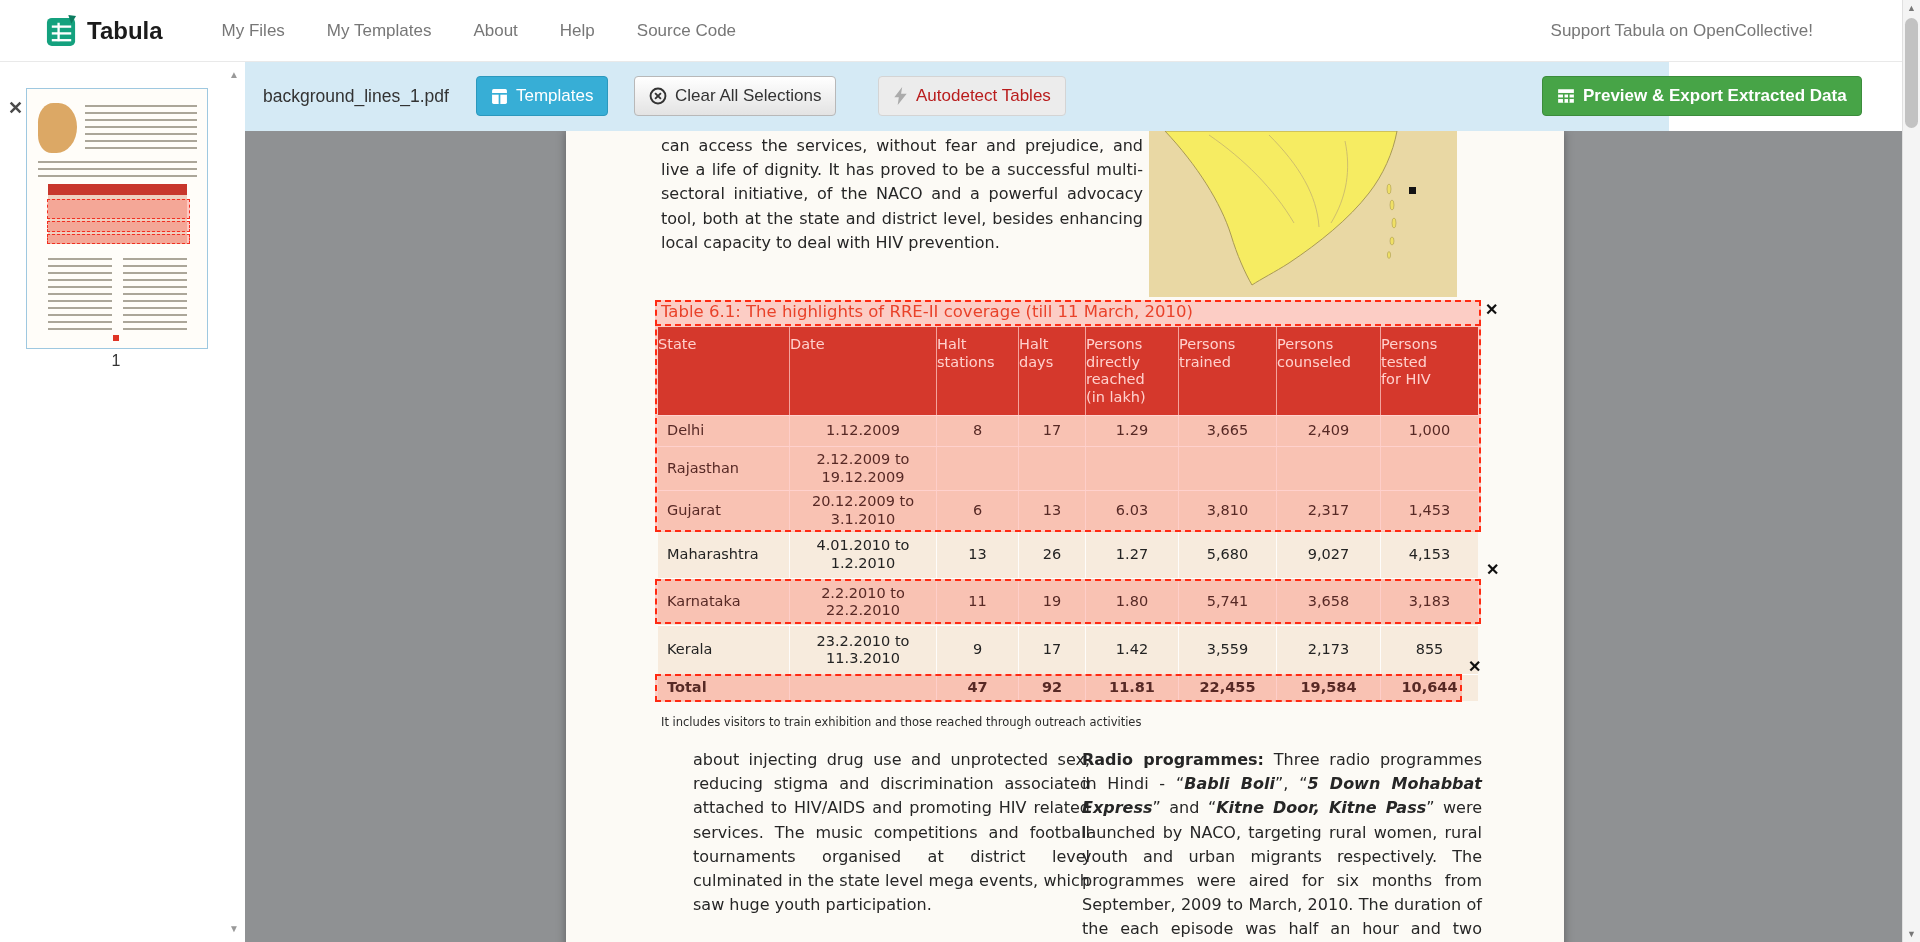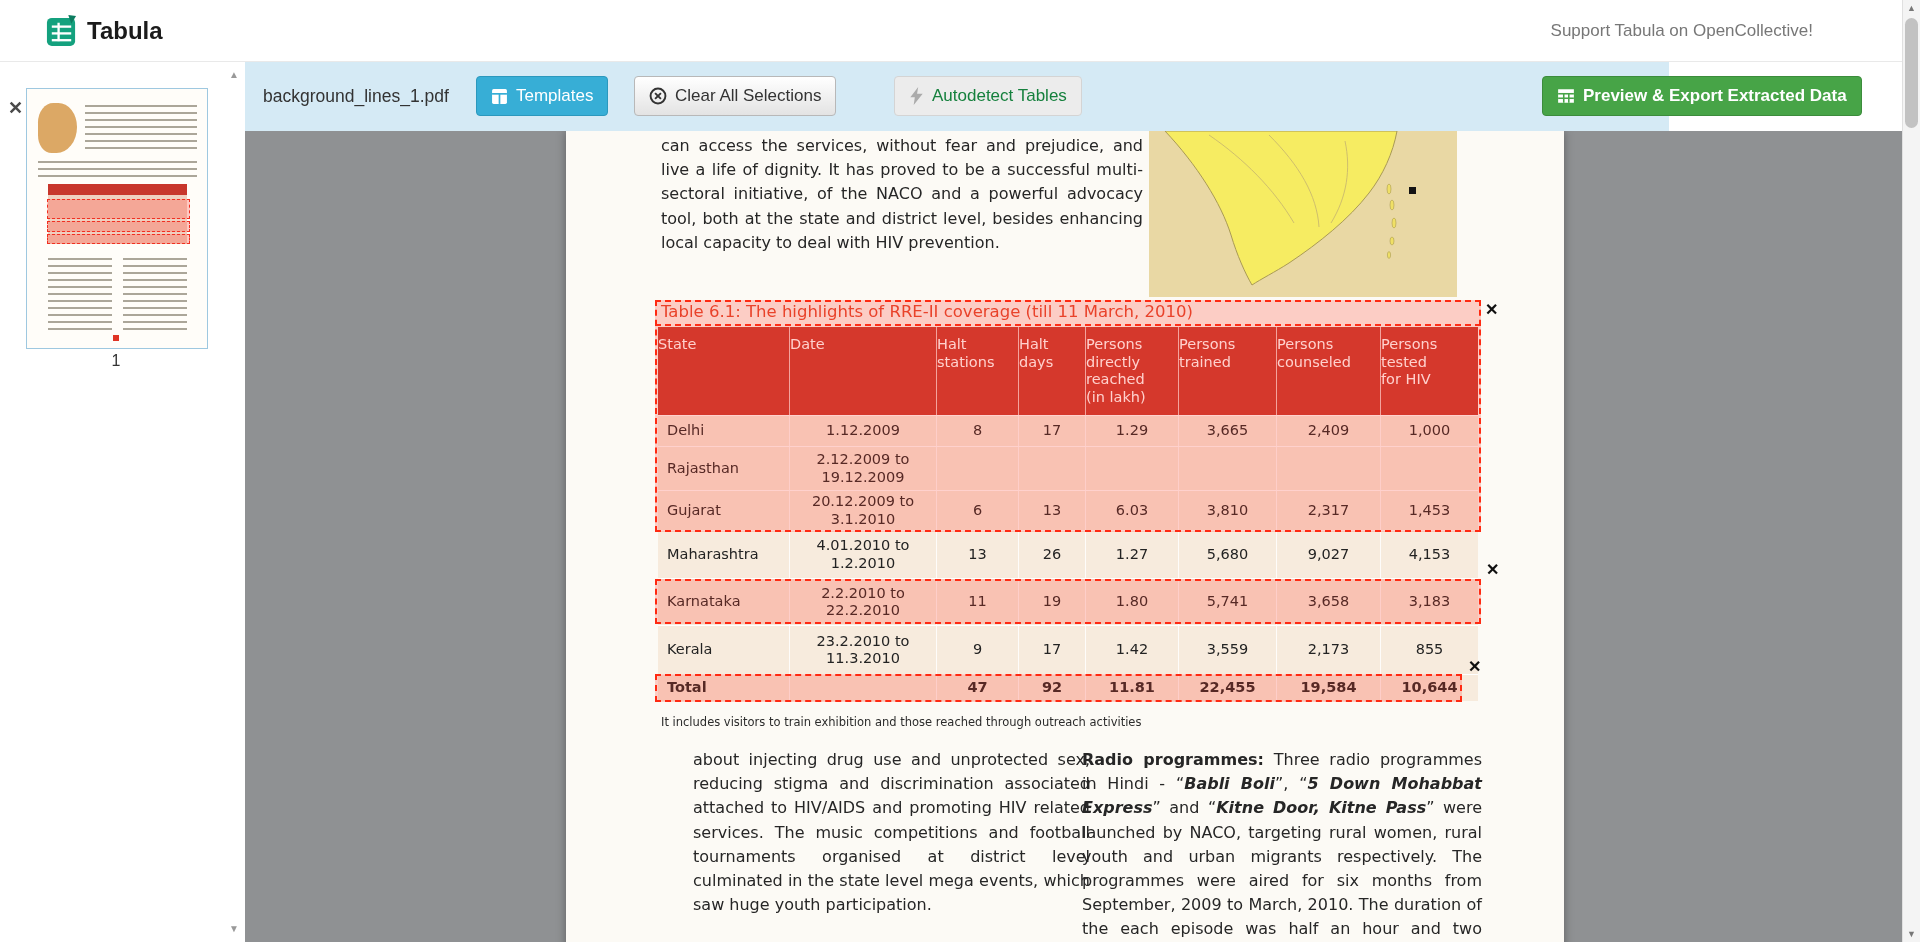--- a/index.html
+++ b/index.html
@@ -46,21 +46,21 @@
   
   .main { position:absolute; left:245px; top:61px; width:1658px; height:881px; }
   .toolbar { position:absolute; left:0; top:0; width:1424px; height:70px; background:#d5eaf5; z-index:3; }
   .filename { position:absolute; left:18px; top:0; height:70px; display:flex; align-items:center;
               font-size:17.5px; color:#333; }
   .btn { position:absolute; top:15px; height:40px; display:flex; align-items:center; gap:8px;
          border-radius:4px; font-size:17px; padding:0 14px; cursor:pointer;
          border:1px solid transparent; font-family:inherit; white-space:nowrap; }
   .btn-templates  { left:231px;  background:#37aed6; border-color:#2b98bd; color:#fff; }
   .btn-clear      { left:389px;  background:linear-gradient(#ffffff,#e3e3e3); border-color:#b8b8b8; color:#333; }
-  .btn-autodetect { left:649px;  background:#ececec; border-color:#d4d4d4; color:#15803d; cursor:default; }
+  .btn-autodetect { left:633px;  background:#ececec; border-color:#d4d4d4; color:#b91c1c; cursor:default; }
   .btn-export     { left:1297px; background:#47a447; border-color:#3c8c3c; color:#fff; font-weight:700; }
   .icon-clear-svg circle, .icon-clear-svg path { stroke:#333; }
 
   
   .docarea { position:absolute; left:0; top:70px; width:1658px; height:811px; background:#8f9193; overflow:hidden; }
   .page { position:absolute; left:321px; top:0; width:998px; height:1030px; background:#fcfaf5;
           box-shadow:0 0 9px rgba(0,0,0,.35); font-family:"DejaVu Sans", sans-serif; color:#222; cursor:crosshair; }
   .intro { position:absolute; left:95px; top:3px; width:482px; font-size:16px; line-height:24.2px; text-align:justify; color:#262626; }
   .map { position:absolute; left:583px; top:0; width:308px; height:166px; }
   .tbl-title { position:absolute; left:95px; top:171px; font-size:16.5px; color:#e2442a; white-space:nowrap; }
@@ -127,20 +127,27 @@
         <path d="M24,1 l8,1 l-5,8 z" fill="#0d7d60"></path>
         <g stroke="#ffffff" stroke-width="2.4">
           <line x1="7" y1="13" x2="27" y2="13"></line>
           <line x1="7" y1="20" x2="27" y2="20"></line>
           <line x1="7" y1="27" x2="27" y2="27"></line>
           <line x1="14" y1="9" x2="14" y2="28"></line>
         </g>
       </svg>
       <span class="brand-text">Tabula</span>
     </div>
+    <nav class="nav-items">
+      <span class="nav-item">My Files</span>
+      <span class="nav-item">My Templates</span>
+      <span class="nav-item">About</span>
+      <span class="nav-item">Help</span>
+      <span class="nav-item">Source Code</span>
+    </nav>
     <div class="nav-right">Support Tabula on OpenCollective!</div>
   </header>
 
   <aside class="sidebar">
     <span class="remove-page">✕</span>
     <div class="thumb">
       <div class="th-map"></div>
       <div class="th-lines-a"></div>
       <div class="th-lines-b"></div>
       <div class="th-table">

